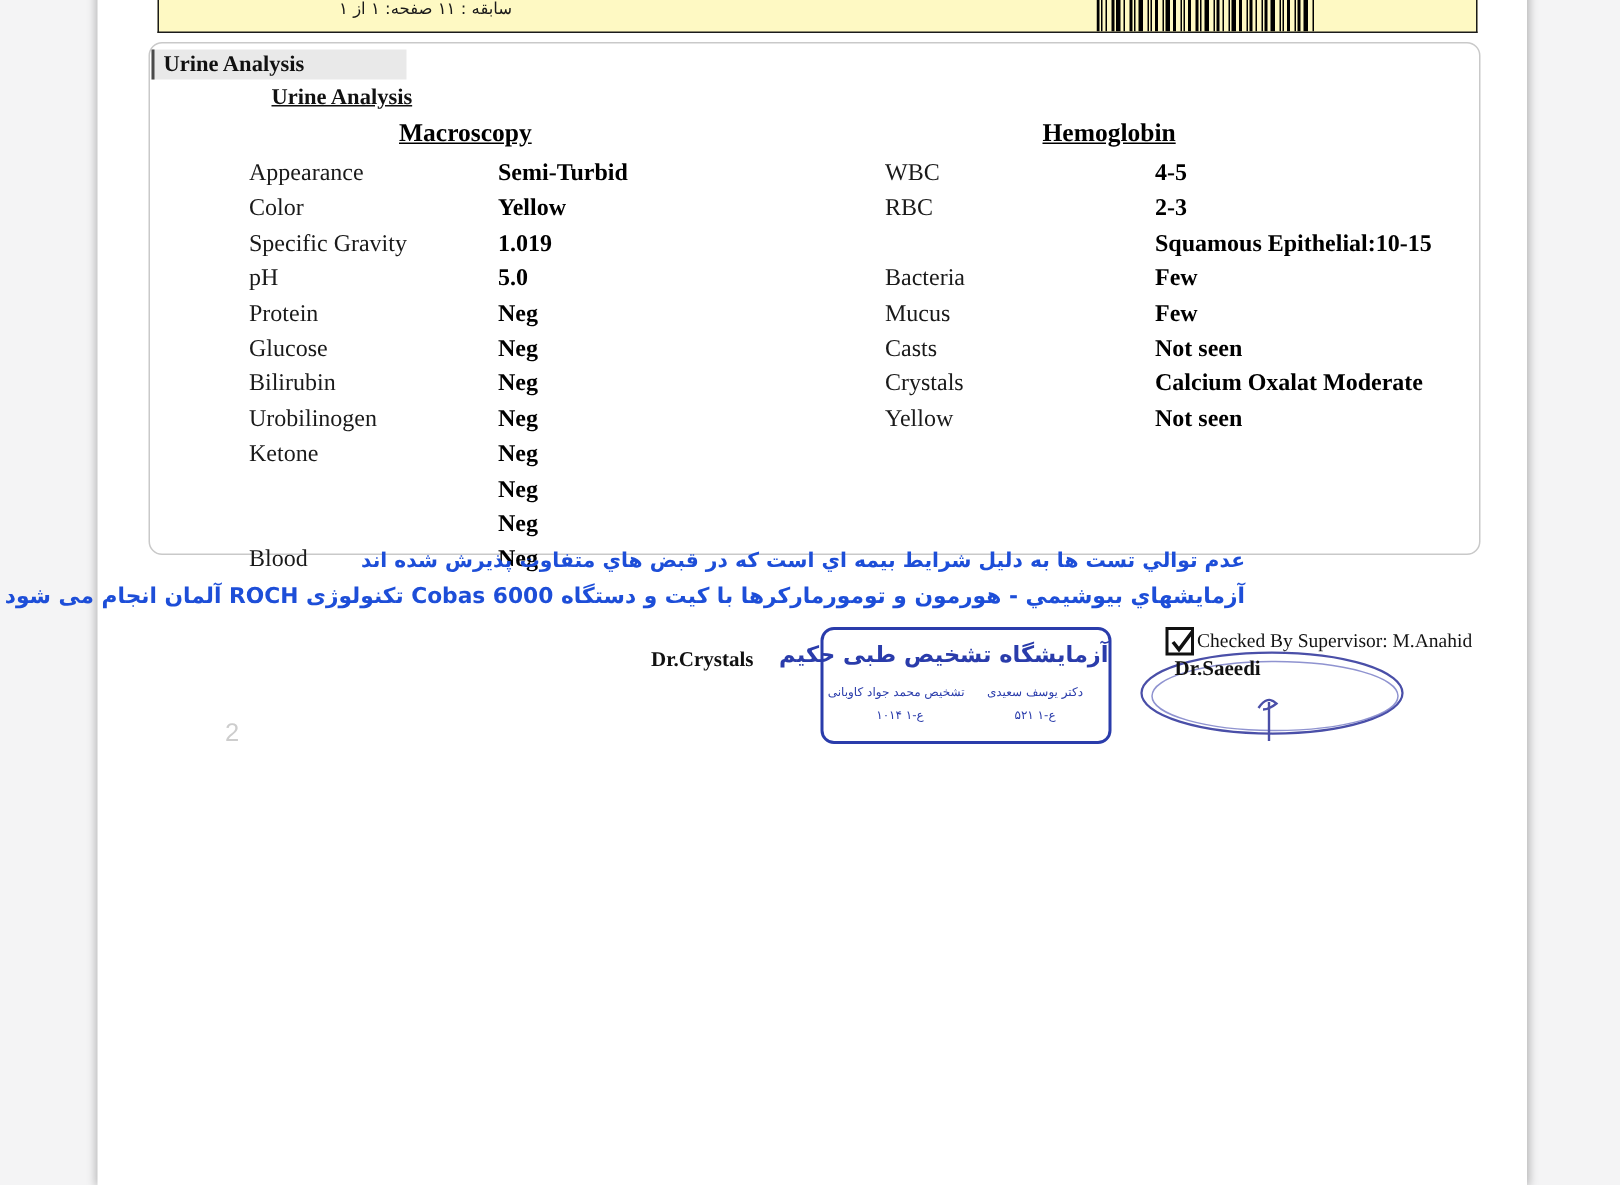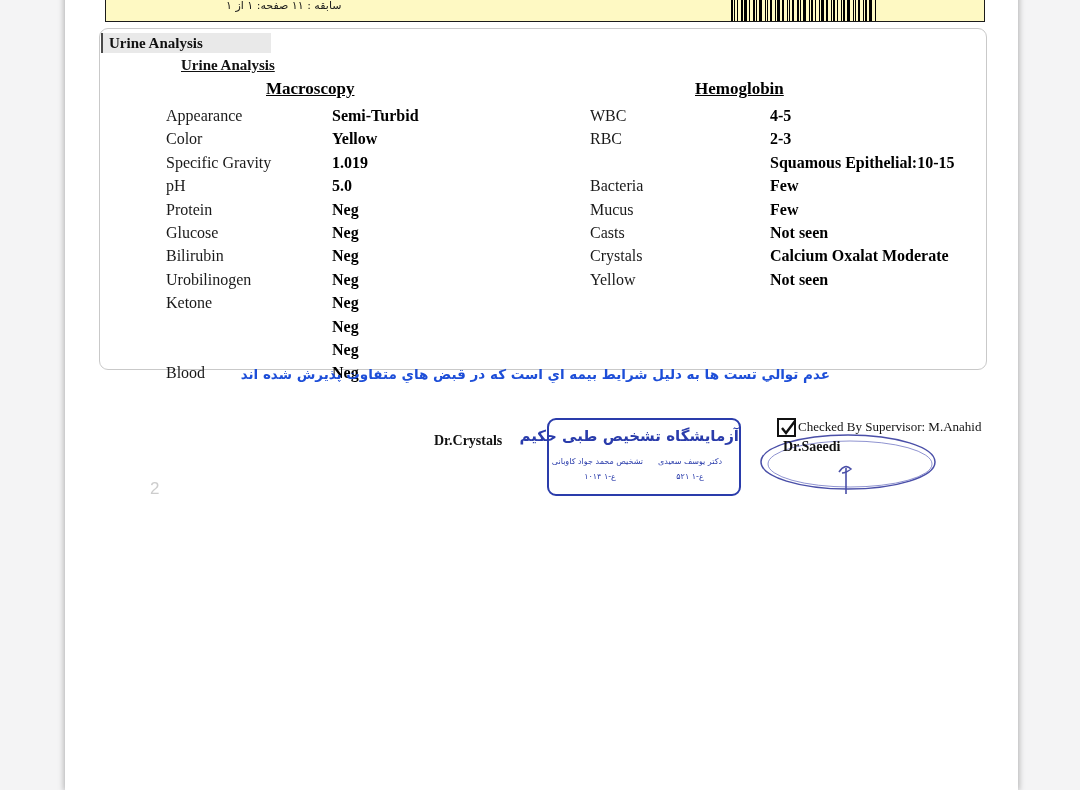--- a/index.html
+++ b/index.html
@@ -328,20 +328,21 @@
             <div class="row"><span class="k">Bacteria</span><span class="v">Few</span></div>
             <div class="row"><span class="k">Mucus</span><span class="v">Few</span></div>
             <div class="row"><span class="k">Casts</span><span class="v">Not seen</span></div>
             <div class="row"><span class="k">Crystals</span><span class="v">Calcium Oxalat  Moderate</span></div>
             <div class="row"><span class="k">Yellow</span><span class="v">Not seen</span></div>
           </div>
       </div>
     </div>
 
     <div class="note" id="note-1">عدم توالي تست ها به دليل شرايط بيمه اي است که در قبض هاي متفاوت پذيرش شده اند</div>
+    <div class="note" id="note-2">آزمايشهاي بيوشيمي - هورمون و تومورماركرها با كيت و دستگاه Cobas 6000 تكنولوژى ROCH آلمان انجام مى شود</div>
 
     <div id="dr-kaviani">Dr.Crystals</div>
 
     <div id="stamp">
       <div id="stamp-title">آزمايشگاه تشخيص طبی حکيم</div>
       <div class="stamp-person" id="stamp-p-right">
         <div>دکتر یوسف سعیدی</div>
         <div>ع-۱  ۵۲۱</div>
       </div>
       <div class="stamp-person" id="stamp-p-left">

